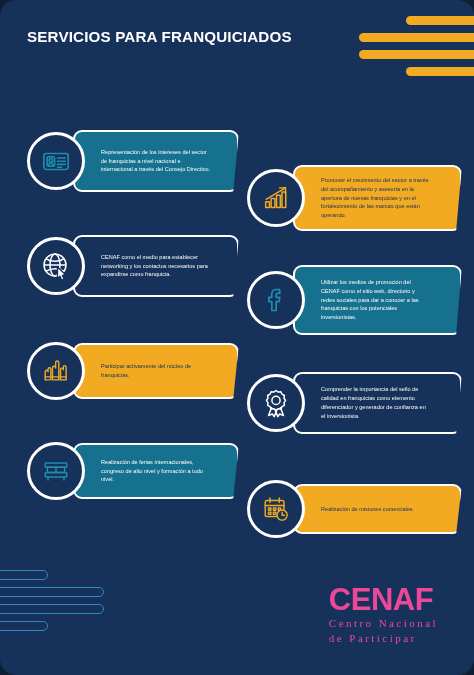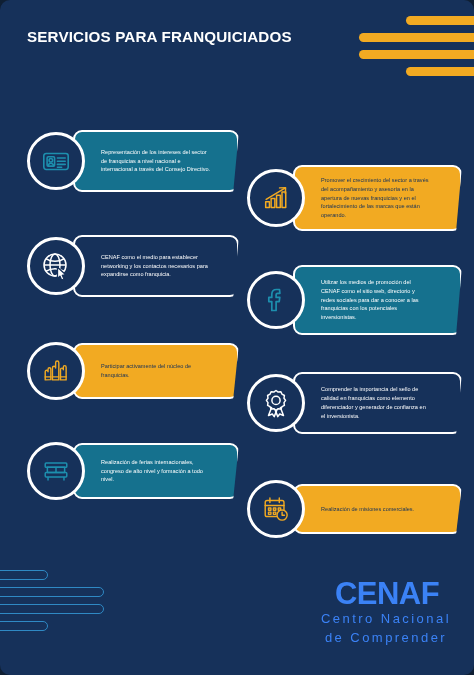--- a/index.html
+++ b/index.html
@@ -13,21 +13,21 @@
     overflow: hidden;
     font-family: "Liberation Sans", sans-serif;
   }
 
   
   #poster {
     position: relative;
     width: 474px;
     height: 675px;
     background: #16315a;
-    border-radius: 10px;
+    border-radius: 16px;
     overflow: hidden;
   }
 
   
   #header-title {
     position: absolute;
     left: 27px;
     top: 26px;
     width: 300px;
     color: #ffffff;
@@ -140,36 +140,37 @@
     justify-content: center;
     z-index: 3;
   }
   .icon-circle svg { display: block; }
 
   
   #footer-logo {
     position: absolute;
     right: 21px;
     bottom: 28px;
-    text-align: center;
-    color: #3b82f6;
+    text-align: left;
+    color: #ec4899;
   }
   #logo-mark {
     font-size: 31px;
     font-weight: bold;
     letter-spacing: -0.5px;
     line-height: 1;
     height: 32px;
     position: relative;
   }
   #logo-sub1, #logo-sub2 {
-    font-size: 13px;
+    font-size: 11px;
     letter-spacing: 2.45px;
     line-height: 1.42;
-    margin-right: 2px;
+    margin-right: 15px;
+    font-family: Liberation Serif, serif;
   }
 </style>
 </head>
 <body>
 
 <div id="poster">
 
   <div id="header-title">
     <span class="tline">SERVICIOS PARA FRANQUICIADOS</span>
   </div>
@@ -312,16 +313,16 @@
   <div class="bars-bottom">
     <div class="bar-line l1"></div>
     <div class="bar-line l2"></div>
     <div class="bar-line l3"></div>
     <div class="bar-line l4"></div>
   </div>
 
   <div id="footer-logo">
     <div id="logo-mark">CENAF</div>
     <div id="logo-sub1">Centro Nacional</div>
-    <div id="logo-sub2">de Comprender</div>
+    <div id="logo-sub2">de Participar</div>
   </div>
 
 </div>
 
 </body></html>

